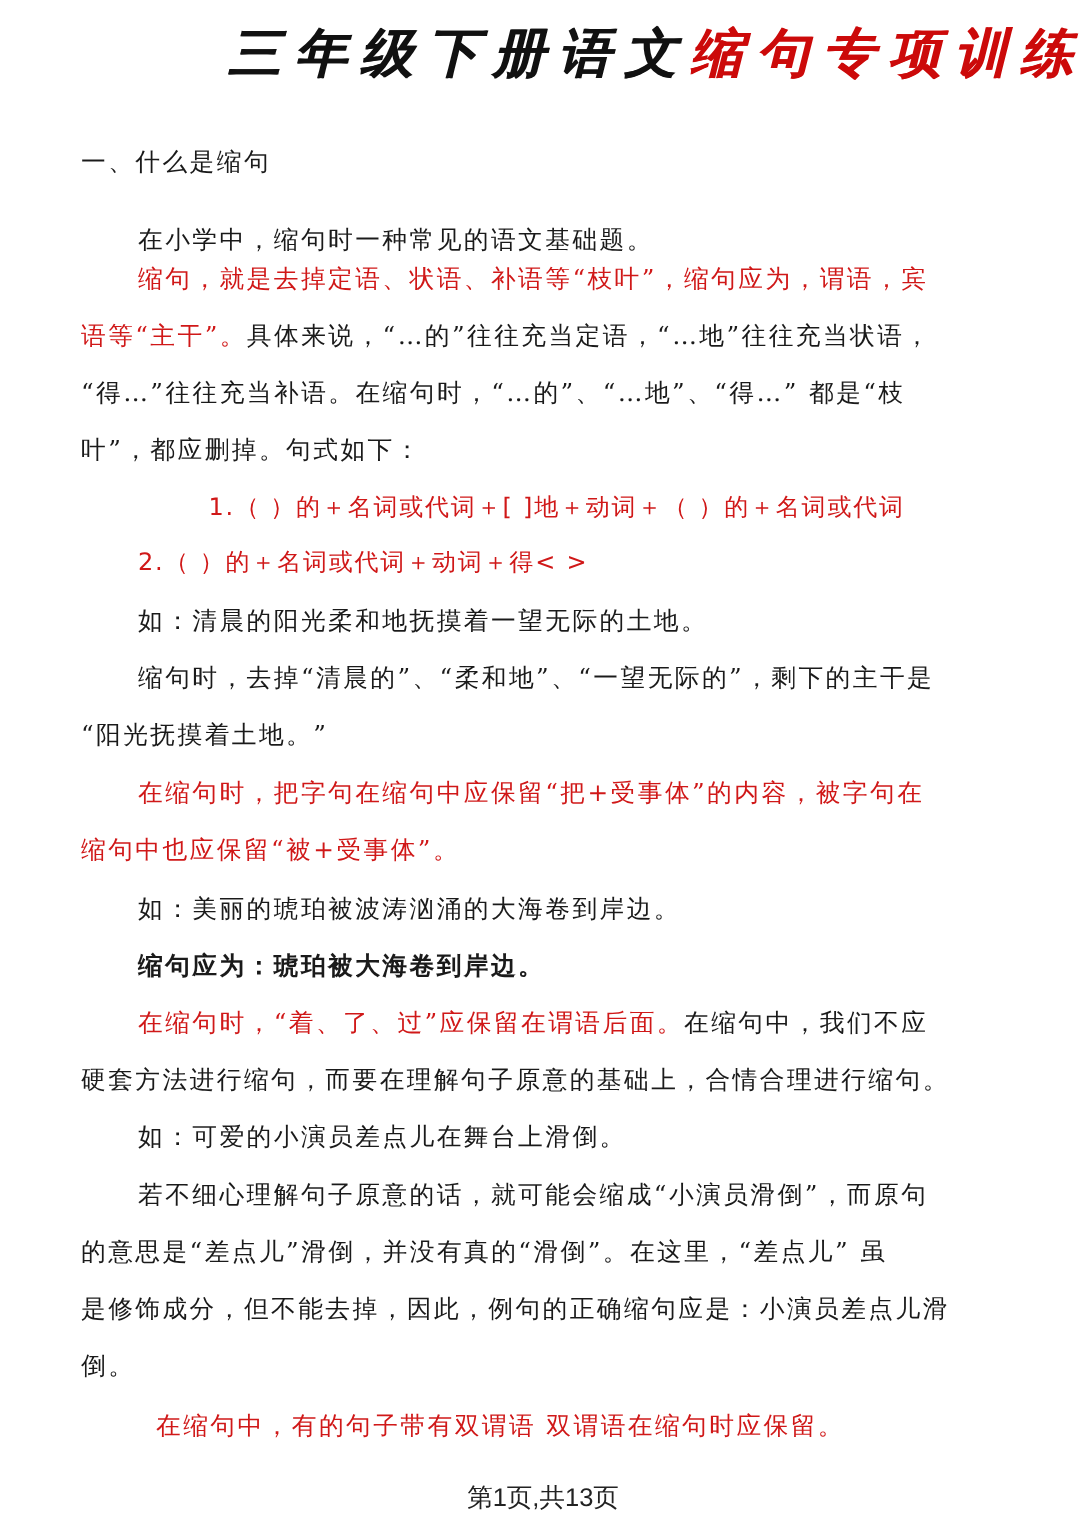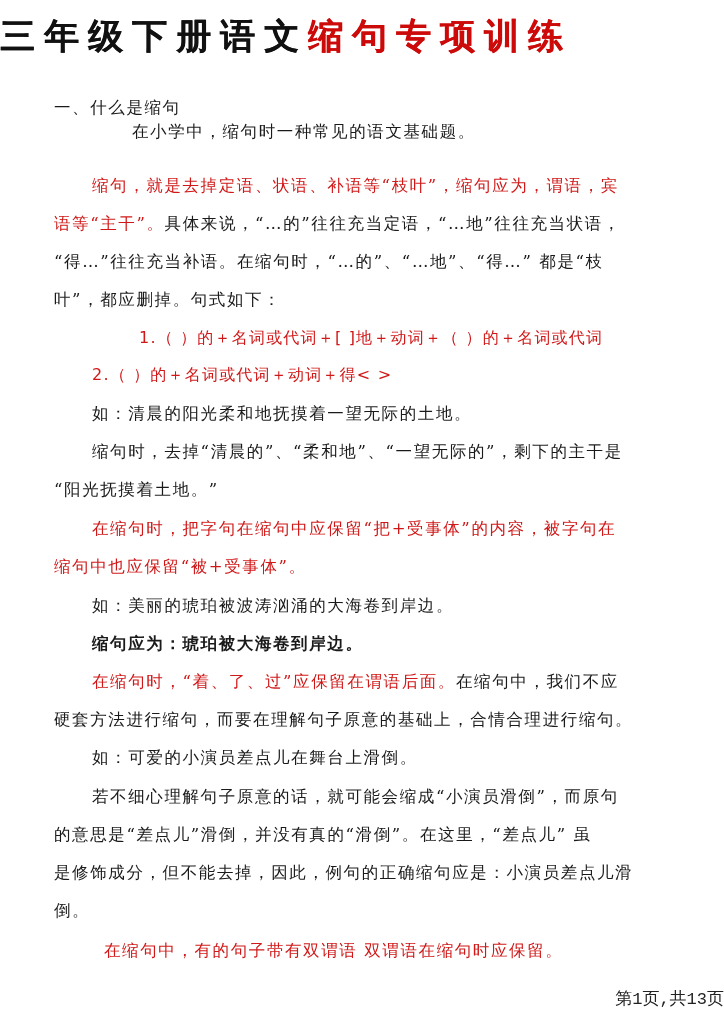--- a/index.html
+++ b/index.html
@@ -14,27 +14,28 @@
       overflow: hidden;
       font-family: "DejaVu Serif", "Liberation Serif", serif;
       color: #1a1a1a;
     }
     .title-bar {
       position: absolute;
       left: 0;
       top: 8px;
       width: 724px;
       height: 56px;
-      text-align: left;
+      text-align: right;
       font-family: "DejaVu Sans", "Liberation Sans", sans-serif;
       font-weight: bold;
       font-size: 35px;
       letter-spacing: 9px;
       line-height: 56px;
       white-space: nowrap;
+      font-style: italic;
     }
     .title-black { color: #111111; text-shadow: 0.6px 0 0 #111; }
     .title-red { color: #cc0a0a; text-shadow: 0.6px 0 0 #cc0a0a; }
 
     .content {
       position: absolute;
       left: 54px;
       top: 90px;
       width: 620px;
       font-size: 16.5px;
@@ -53,39 +54,39 @@
     .formula {
       font-family: "DejaVu Sans", "Liberation Sans", sans-serif;
       font-size: 16px;
       letter-spacing: 1.2px;
     }
     .footer {
       position: absolute;
       left: 0;
       width: 724px;
       top: 987px;
-      text-align: right;
-      font-family: Liberation Mono, monospace;
+      text-align: center;
+      font-family: Liberation Sans, sans-serif;
       font-size: 17px;
       color: #222;
       letter-spacing: 0px;
     }
   </style>
 </head>
 <body>
 
 <div class="title-bar">
   <span class="title-black">三年级下册语文</span><span class="title-red">缩句专项训练</span>
 </div>
 
 <div class="content">
 
   <div class="line black" style="top:0px; left:0;">一、什么是缩句</div>
 
-  <div class="line black indent" style="top:24px;margin-left:40px;">在小学中，缩句时一种常见的语文基础题。</div>
+  <div class="line black indent" style="top:52px;">在小学中，缩句时一种常见的语文基础题。</div>
 
   <div class="line red indent" style="top:78px;">缩句，就是去掉定语、状语、补语等“枝叶”，缩句应为，谓语，宾</div>
 
   <div class="line" style="top:116px;">
     <span class="red">语等“主干”。</span><span class="black">具体来说，“…的”往往充当定语，“…地”往往充当状语，</span>
   </div>
 
   <div class="line black" style="top:154px;">“得…”往往充当补语。在缩句时，“…的”、“…地”、“得…”  都是“枝</div>
 
   <div class="line black" style="top:192px;">叶”，都应删掉。句式如下：</div>

